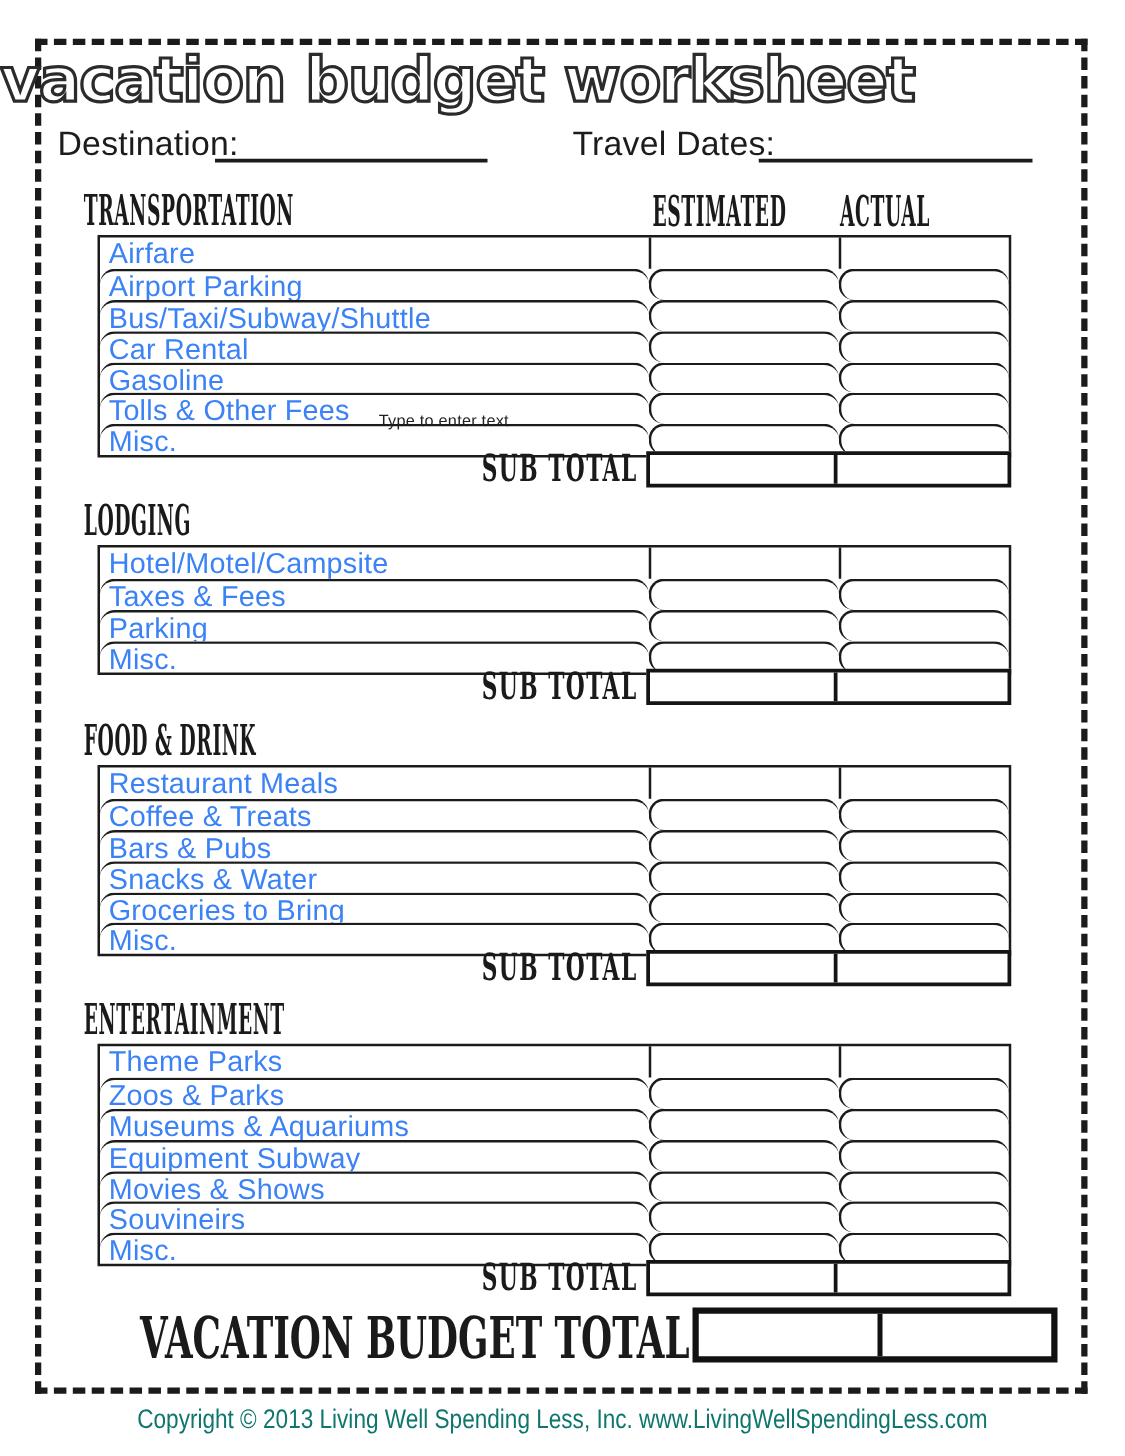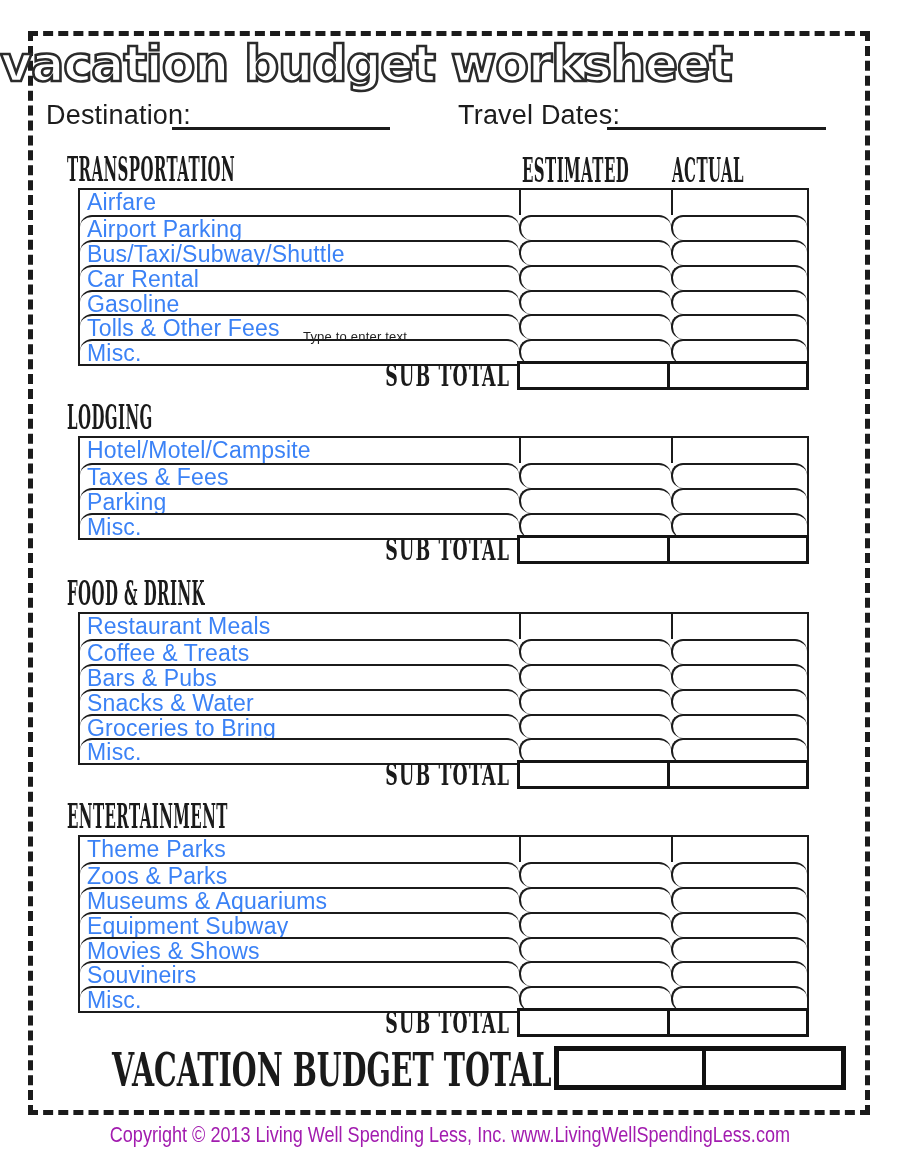--- a/index.html
+++ b/index.html
@@ -73,21 +73,21 @@
                  border:5px solid #111; display:flex; background:#fff; }
   .total-boxes .tb-est { width:147px; height:100%; border-right:4px solid #111; }
   .total-boxes .tb-act { flex:1; height:100%; }
 
   
   .type-overlay { position:absolute; left:303px; top:329px; font-size:13px;
                   color:#1f1f1f; letter-spacing:0.2px; white-space:nowrap; }
 
   
   .copyright { position:absolute; top:1123px; left:0; width:900px; text-align:center;
-               font-size:21.5px; color:#a21caf; white-space:nowrap; }
+               font-size:21.5px; color:#0f766e; white-space:nowrap; }
   .copyright span { display:inline-block; transform:scaleX(0.84); transform-origin:center top;
                     letter-spacing:0px; }
 </style>
 </head>
 <body>
 
 <div class="page-border"></div>
 
 <div class="title">vacation budget worksheet</div>
 

